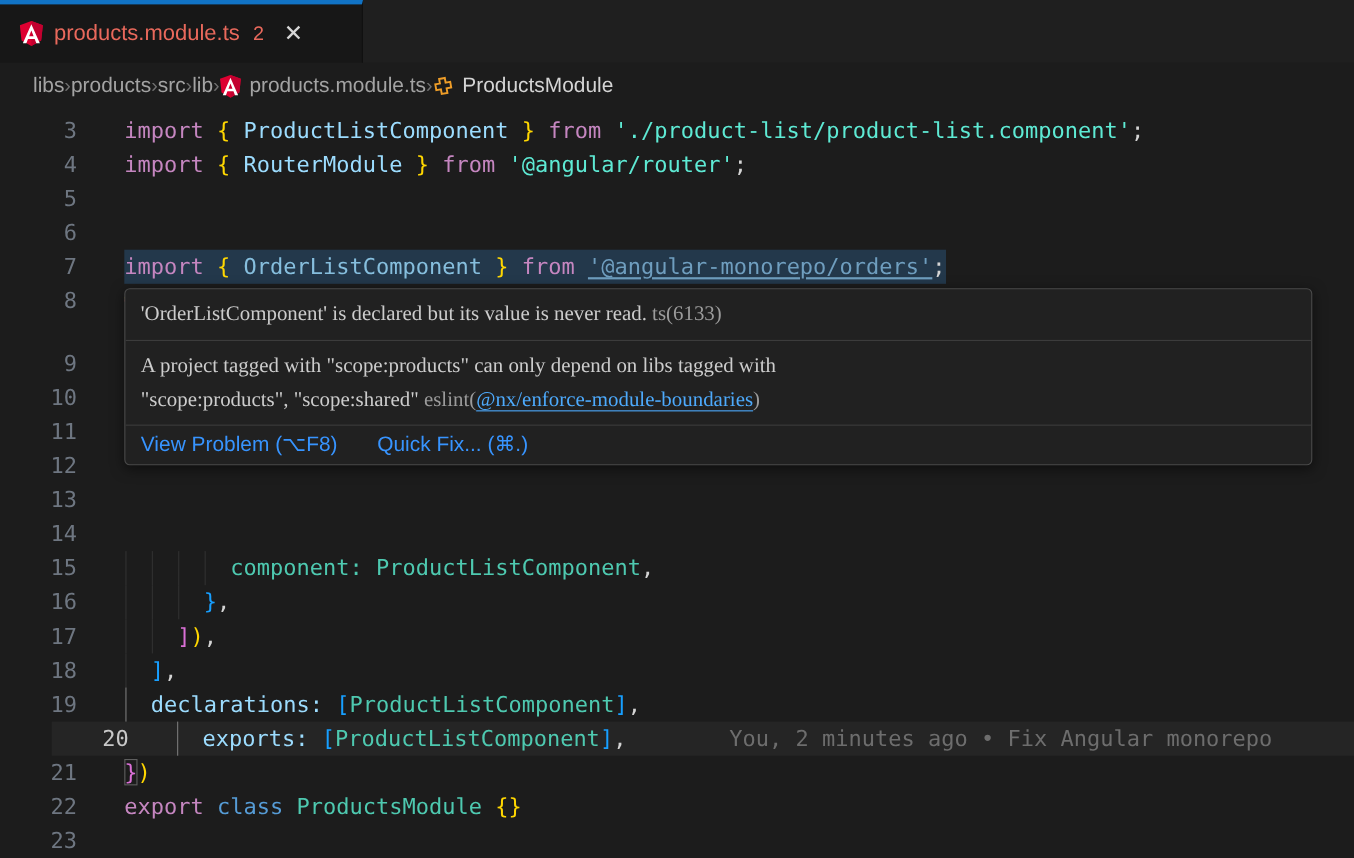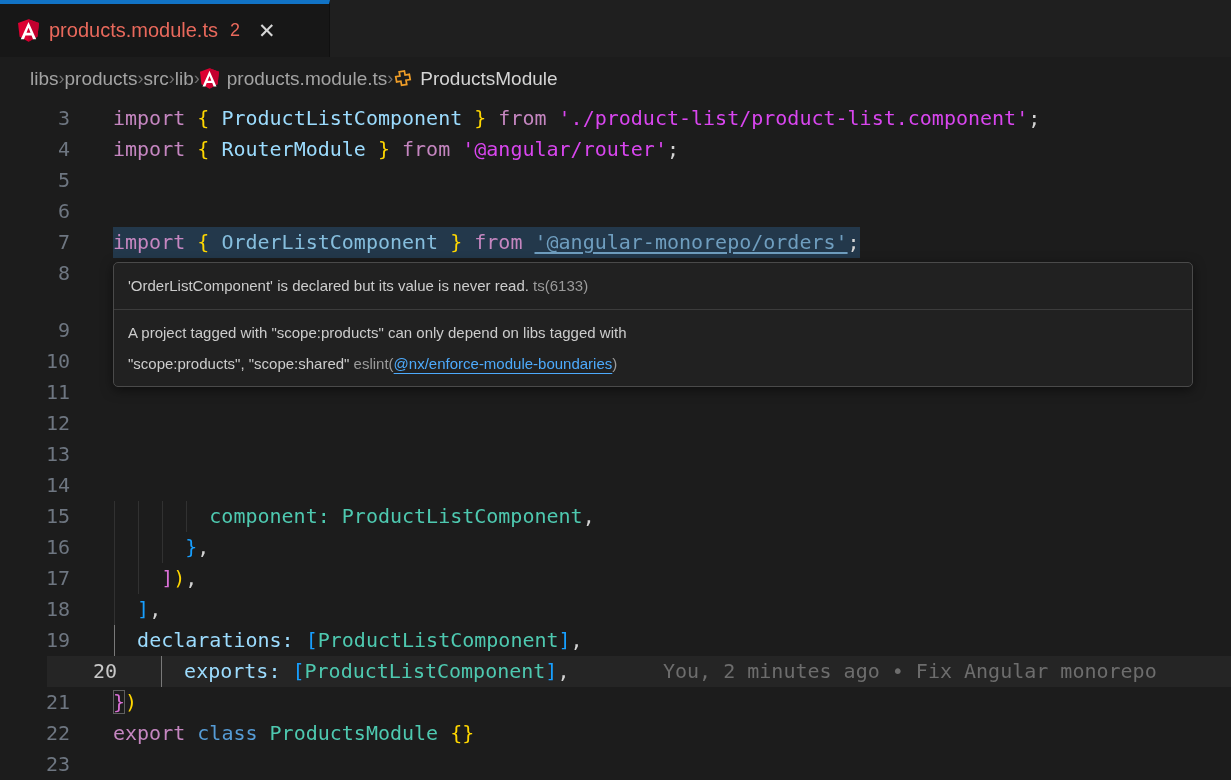--- a/index.html
+++ b/index.html
@@ -42,37 +42,37 @@
   .guide { position:absolute; top:0; bottom:0; width:1px; background:#313131; }
   .guide.active { background:#797979; }
   .hl { background:rgba(44,88,128,0.48); display:inline-block; }
   .squiggle { position:absolute; left:0; top:26px; height:6px; pointer-events:none; }
   .blame { position:absolute; left:503px; top:0; color:#6d6d6d; }
   
   .kw  { color:#c586c0; }
   .kwb { color:#569cd6; }
   .typ { color:#4ec9b0; }
   .var { color:#9cdcfe; }
-  .str { color:#d946ef; }
+  .str { color:#5eead4; }
   .com { color:#6a9955; }
   .pun { color:#d4d4d4; }
   .b1  { color:#ffd700; }
   .b2  { color:#da70d6; }
   .b3  { color:#179fff; }
   .unused { color:#9cdcfe; opacity:0.82; }
   .strlink { color:#6f9ebf; text-decoration:underline; text-underline-offset:3px; }
   .emoji { color:#f5c542; }
   .match { outline:1px solid #5f5f5f; outline-offset:-1px; }
   
   .hover-popup {
     position:absolute; left:113px; top:162px; width:1080px; z-index:5;
     background:#212121; border:1px solid #4a4a4a; border-radius:5px;
     box-shadow:0 3px 12px rgba(0,0,0,0.5); color:#cccccc; overflow:hidden;
   }
-  .hp-section { padding:8px 14px; font-family:Liberation Sans, sans-serif; font-size:15px; line-height:30px; }
+  .hp-section { padding:8px 14px; font-family:Liberation Serif, serif; font-size:19px; line-height:30px; }
   .hp-section + .hp-section { border-top:1px solid #3c3c3c; }
   .hp-sec2, .hp-sec3 { line-height:31px; padding:7px 14px; }
   .dim { color:#9b9b9b; }
   .hp-link { color:#4daafc; text-decoration:underline; text-underline-offset:4px; cursor:pointer; }
   .hp-kw { color:#569cd6; }
   .hp-path { color:#ce9178; }
   .hp-actions {
     border-top:1px solid #3c3c3c; padding:5px 14px 6px; display:flex; gap:36px;
     font-family:"Liberation Sans",sans-serif; font-size:19px;
   }
@@ -172,14 +172,18 @@
       <span>'OrderListComponent' is declared but its value is never read.</span>
       <span class="dim"> </span><span class="dim">ts(6133)</span>
     </div>
     <div class="hp-section hp-sec2">
       <div>A project tagged with "scope:products" can only depend on libs tagged with</div>
       <div>
         <span>"scope:products", "scope:shared"</span>
         <span class="dim"> </span><span class="dim">eslint(</span><span class="hp-link">@nx/enforce-module-boundaries</span><span class="dim">)</span>
       </div>
     </div>
+    <div class="hp-actions">
+      <span class="hp-action">View Problem (⌥F8)</span>
+      <span class="hp-action">Quick Fix... (⌘.)</span>
+    </div>
   </div>
 </div>
 
 </body></html>

